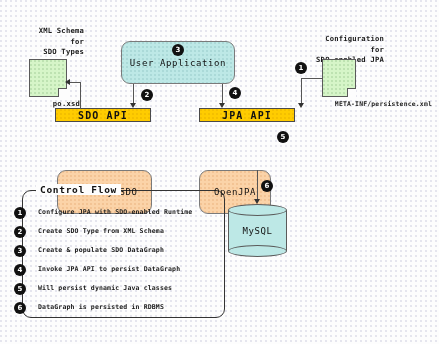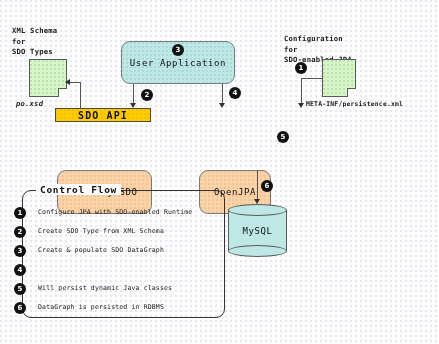--- a/index.html
+++ b/index.html
@@ -19,21 +19,21 @@
     overflow: hidden;
   }
 
   
   .cap {
     position: absolute;
     font-family: "DejaVu Sans Mono", "Liberation Mono", monospace;
     font-size: 7.2px;
     font-weight: bold;
     color: #1a1a1a;
-    text-align: left;
+    text-align: right;
     line-height: 10.5px;
     letter-spacing: 0.2px;
     white-space: pre;
   }
 
   
   .doc {
     position: absolute;
     background: #d6f5c8;
     border: 1px solid #5a5a5a;
@@ -173,41 +173,41 @@
     color: #111;
     letter-spacing: 0.7px;
     z-index: 5;
     font-family: "DejaVu Sans Mono", "Liberation Mono", monospace;
   }
   .lrow { position: absolute; left: 14px; width: 186px; height: 12px; }
   .lrow .badge { left: 0; top: 0; }
   .lrow .ltxt {
     position: absolute; left: 24px; top: 1px;
     font-size: 6.5px;
-    font-weight: normal;
+    font-weight: bold;
     color: #1a1a1a;
     letter-spacing: 0.15px;
     white-space: nowrap;
     font-family: "DejaVu Sans Mono", "Liberation Mono", monospace;
   }
 </style>
 </head>
 <body>
 
 <div id="canvas">
 
   <div class="cap" style="left:12px; top:26px; width:72px;">XML Schema
 for
 SDO Types</div>
 
   <div class="doc" style="left:29px; top:59px; width:38px; height:38px;">
     <div class="doc-tex"></div>
   </div>
 
-  <div class="cap" style="left:16px; top:99px; width:64px; font-weight:bold;font-style:italic;">po.xsd</div>
+  <div class="cap" style="left:16px; top:99px; width:64px; font-weight:bold;">po.xsd</div>
 
   <div class="cap" style="left:284px; top:26px; width:100px;margin-top:8px;">Configuration
 for
 SDO-enabled JPA</div>
 
   <div class="doc" style="left:322px; top:59px; width:34px; height:38px;">
     <div class="doc-tex"></div>
   </div>
 
   <div class="cap" style="left:306px; top:99px; width:126px; font-size:6.4px; font-weight:bold;">META-INF/persistence.xml</div>
@@ -216,20 +216,24 @@
     <div class="tex"></div>
     <span class="lbl">User Application</span>
   </div>
   <div class="badge" style="left:172px; top:44px;">3</div>
 
   <div class="apibar" style="left:55px; top:108px; width:96px; height:14px;">
     <div class="tex"></div>
     <span class="lbl">SDO API</span>
   </div>
 
+  <div class="apibar" style="left:199px; top:108px; width:96px; height:14px;">
+    <div class="tex"></div>
+    <span class="lbl">JPA API</span>
+  </div>
 
   <div class="rbox peach" style="left:57px; top:126px; width:95px; height:44px;">
     <div class="tex"></div>
     <span class="lbl">Tuscany SDO</span>
   </div>
 
   <div class="rbox peach" style="left:199px; top:126px; width:72px; height:44px;">
     <div class="tex"></div>
     <span class="lbl">OpenJPA</span>
   </div>
@@ -273,20 +277,21 @@
   <div class="lrow" style="top:226px;">
     <div class="badge">2</div>
     <div class="ltxt">Create SDO Type from XML Schema</div>
   </div>
   <div class="lrow" style="top:245px;">
     <div class="badge">3</div>
     <div class="ltxt">Create &amp; populate SDO DataGraph</div>
   </div>
   <div class="lrow" style="top:264px;">
     <div class="badge">4</div>
+    <div class="ltxt">Invoke JPA API to persist DataGraph</div>
   </div>
   <div class="lrow" style="top:283px;">
     <div class="badge">5</div>
     <div class="ltxt">Will persist dynamic Java classes</div>
   </div>
   <div class="lrow" style="top:302px;">
     <div class="badge">6</div>
     <div class="ltxt">DataGraph is persisted in RDBMS</div>
   </div>
 

